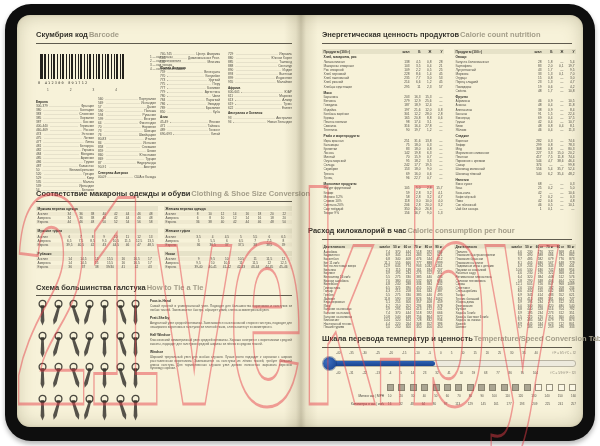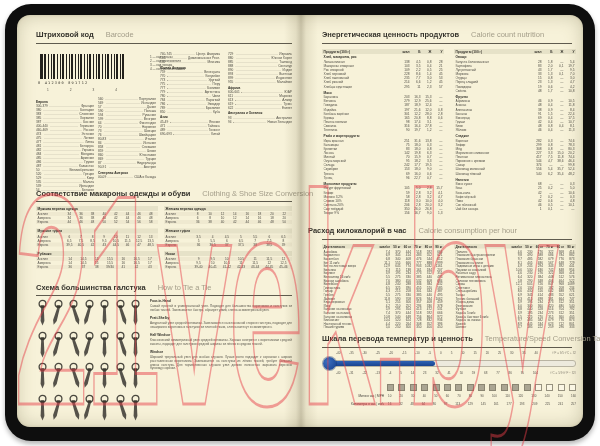--- a/index.html
+++ b/index.html
@@ -12,21 +12,21 @@
   
   .cover{position:absolute;left:5px;top:4px;width:590px;height:437px;border-radius:26px;
          background:#0e0e0e;box-shadow:0 3px 5px rgba(0,0,0,.3)}
   .pages{position:absolute;left:17px;top:15px;width:566px;height:412px;border-radius:13px;
          background:#f7f2d9;box-shadow:inset 0 0 18px rgba(95,85,50,.28), inset 0 0 3px rgba(95,85,50,.2)}
   .gutter{position:absolute;left:284px;top:15px;width:34px;height:412px;z-index:20;pointer-events:none;
           background:linear-gradient(90deg,rgba(110,100,65,0) 0%,rgba(110,100,65,.14) 35%,rgba(70,60,30,.26) 50%,rgba(110,100,65,.12) 65%,rgba(110,100,65,0) 100%)}
 
   
   .sec-title{position:absolute;font-size:7.5px;line-height:9px;font-weight:bold;color:#35332c;white-space:nowrap;z-index:3}
-  .sec-title .en{color:#a39d89;margin-left:12px;font-weight:normal}
+  .sec-title .en{color:#a39d89;margin-left:1px;font-weight:bold}
   .rule{position:absolute;border-top:1px solid #5f5b4e;height:0;z-index:3}
 
   
   .bc-stripes{position:absolute;border-left:2px solid #23211c;border-right:2px solid #23211c;
     background:repeating-linear-gradient(90deg,#23211c 0,#23211c 1px,transparent 1px,transparent 2px,#23211c 2px,#23211c 4px,transparent 4px,transparent 6px,#23211c 6px,#23211c 7px,transparent 7px,transparent 9px)}
   .bc-digits{font-size:7px;letter-spacing:2.5px;color:#2b2922;font-family:"DejaVu Sans Mono",monospace;white-space:nowrap}
   .bc-marks{display:flex;justify-content:space-between;padding:0 14px;font-size:6.4px;color:#55524a}
   .legend{font-size:6.2px;line-height:7.8px;color:#4c4a42;white-space:nowrap}
   .bc-col{font-size:6.4px;line-height:7.4px;color:#4c4a42}
   .bc-sub{font-weight:bold;color:#2f2d26;margin:3px 0 1px}
@@ -97,21 +97,21 @@
       -webkit-text-stroke:3px rgba(230,60,72,.48);transform:scaleX(.45);transform-origin:0 0}
 </style>
 </head>
 <body>
 
 <div id="root">
   <div class="cover"></div>
   <div class="pages"></div>
 
   <div class="sec-title" style="left:36px;top:30px">
-    <span>Штриховой код</span><span class="en">Barcode</span>
+    <span>Скумбрия код</span><span class="en">Barcode</span>
   </div>
   <div class="rule" style="left:36px;top:43px;width:256px"></div>
 
   <div class="bc-stripes abs" style="left:40px;top:54px;width:84px;height:25px"></div>
   <div class="abs" style="left:38px;top:81px;width:90px;height:5px;z-index:3">
     <div class="s50 bc-digits">8 412300 891712</div>
   </div>
   <div class="abs" style="left:40px;top:88px;width:84px;height:5px;z-index:3">
     <div class="s50 bc-marks">
         <span>1</span>

